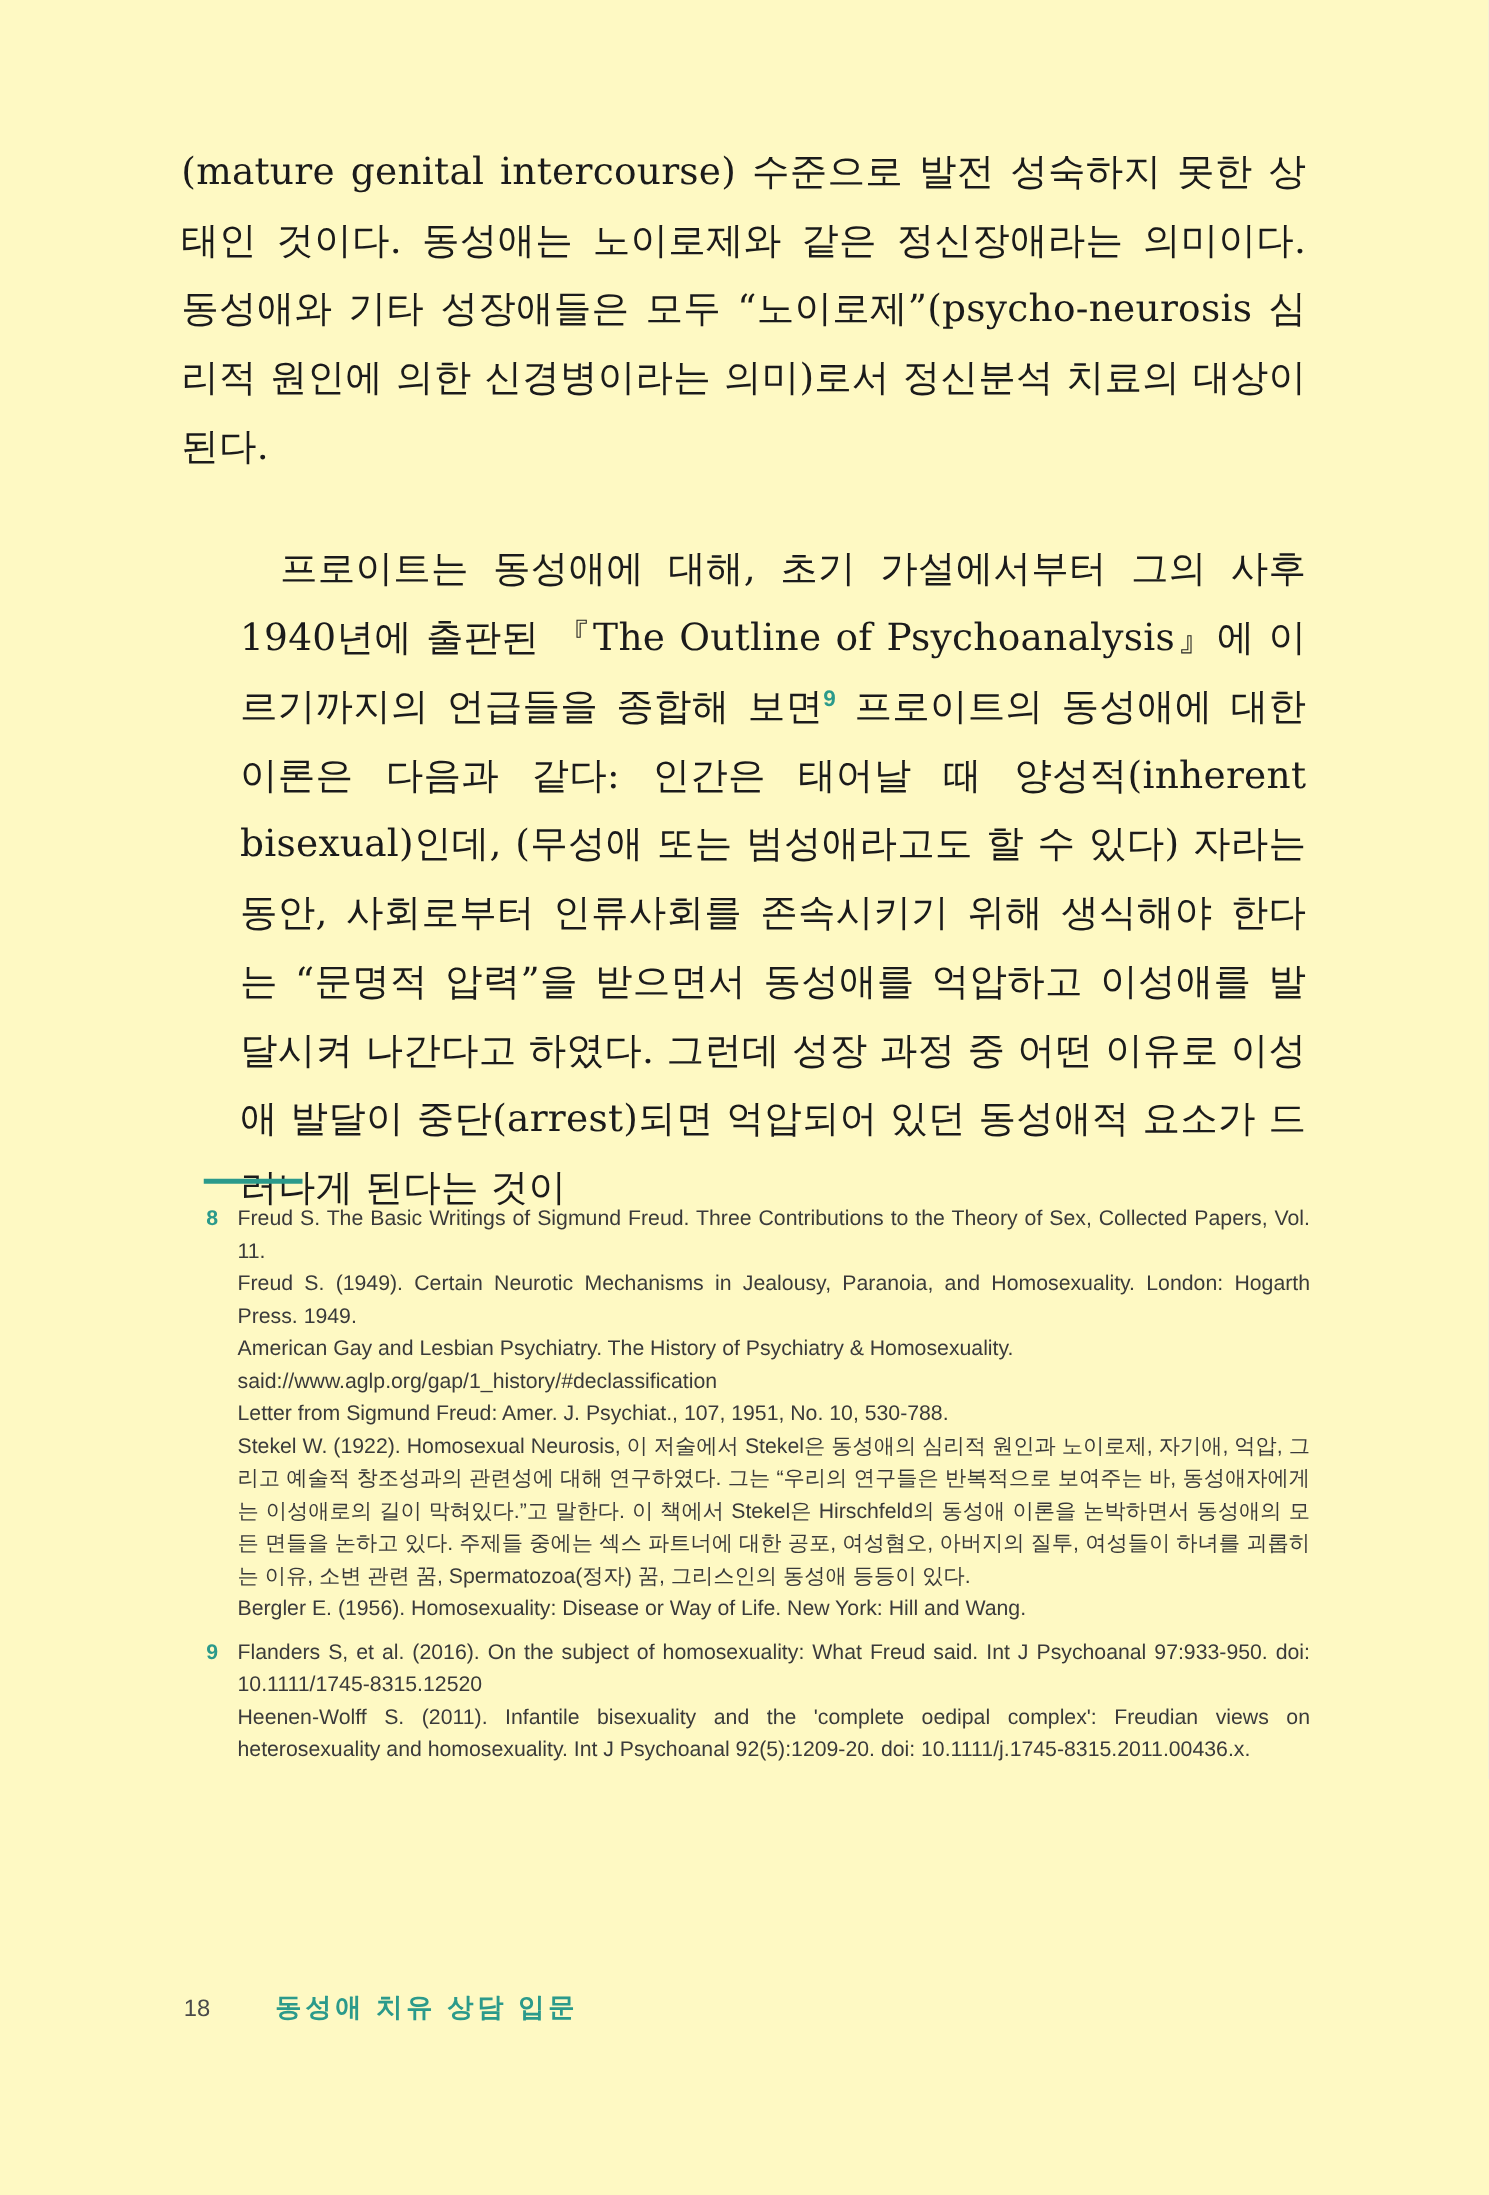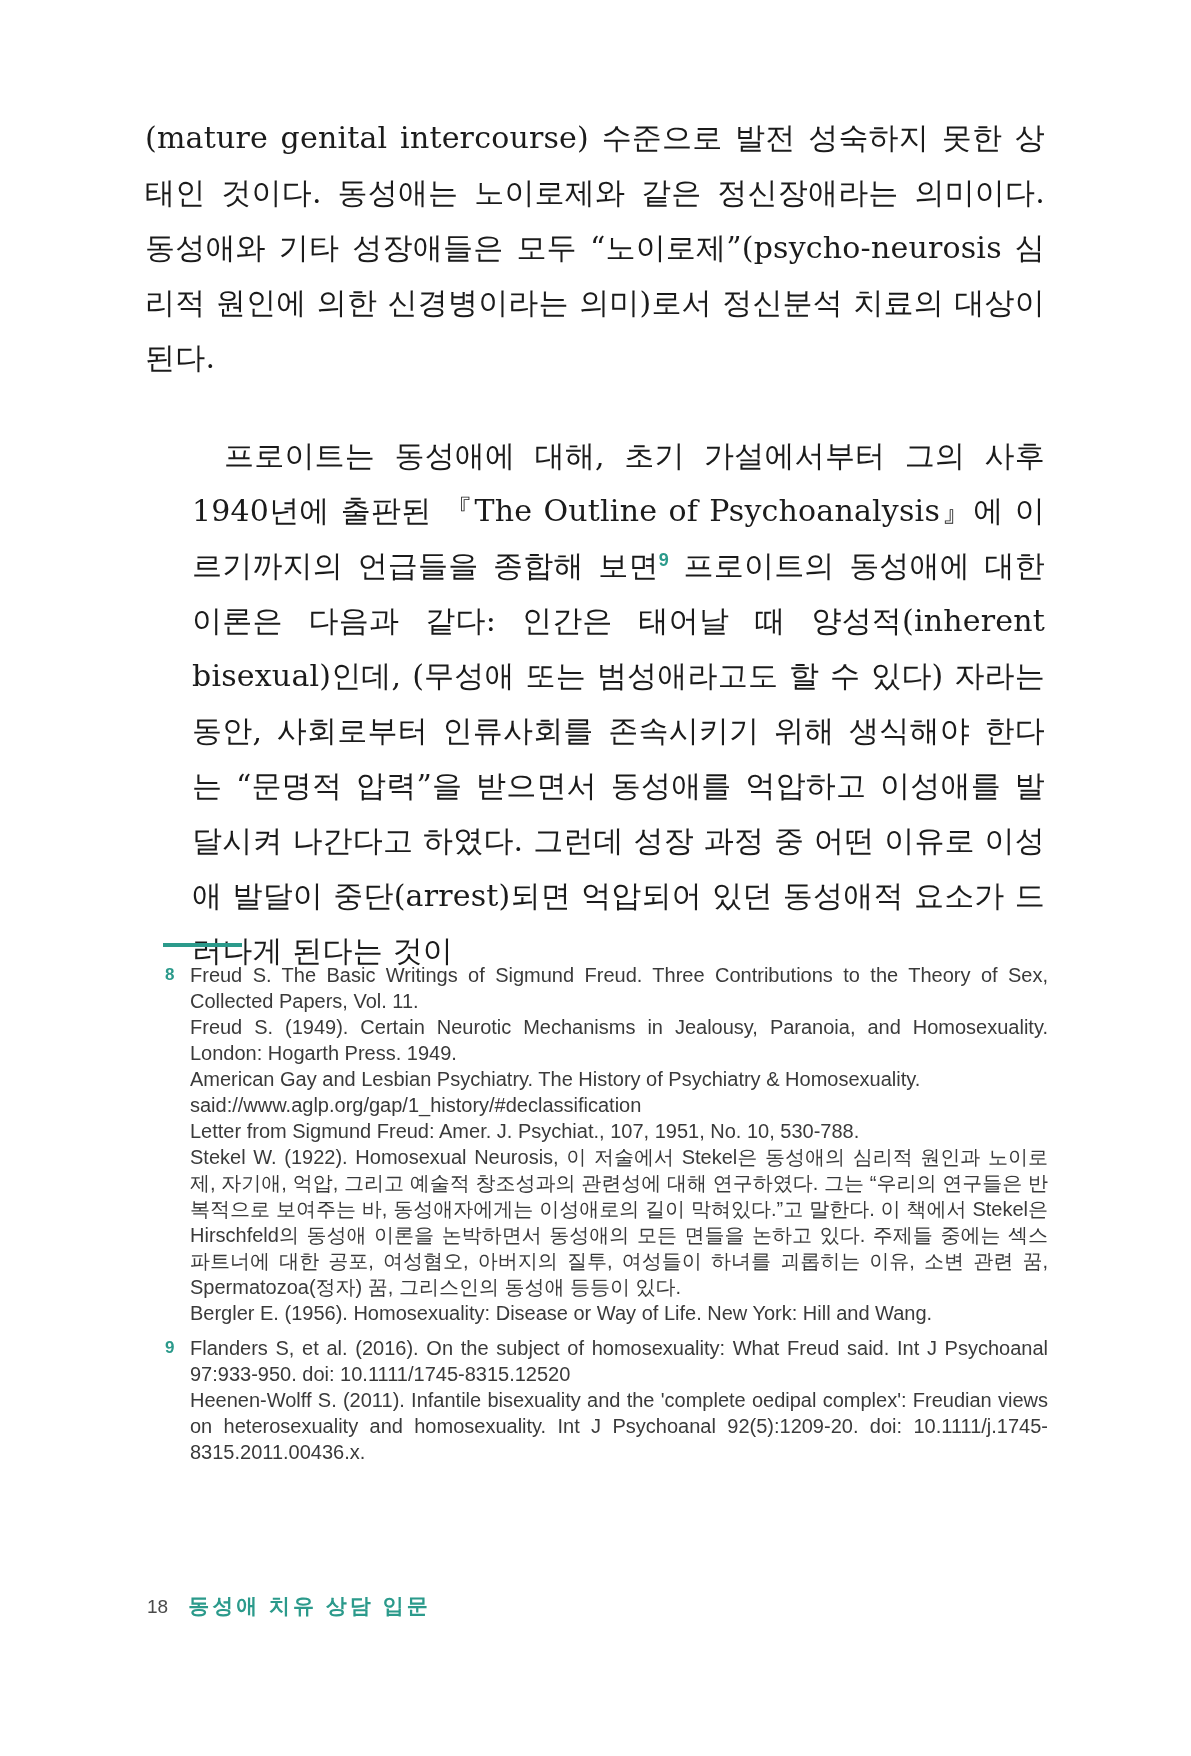--- a/index.html
+++ b/index.html
@@ -1,20 +1,20 @@
 <!DOCTYPE html>
 <html lang="ko"><head>
 <meta charset="utf-8">
 <style>
   html,body{margin:0;padding:0;background:#e9e9e9;}
   .page{
     position:relative;
     width:1191px;height:1756px;
     margin:0 auto;
-    background:#ffffff;
+    background:#fef9c3;
     overflow:hidden;
   }
   
   .body-text{
     position:absolute;left:145px;top:110px;width:900px;
   }
   .para{
     margin:0;
     font-family:"DejaVu Serif","Liberation Serif",serif;
     font-size:30px;
@@ -47,33 +47,33 @@
     flex:0 0 25px;
     margin-left:20px;
     font-family:"Liberation Sans",sans-serif;
     font-size:17px;line-height:26px;
     font-weight:600;
     color:#2b9a8b;
   }
   .fn-body{
     flex:1;
     font-family:"Liberation Sans",sans-serif;
-    font-size:20px;line-height:26px;
+    font-size:17px;line-height:26px;
     color:#3a3a3a;
   }
   .fn-ref{text-align:justify;}
   
   .page-footer{
     position:absolute;left:147px;top:1592px;
     display:flex;align-items:baseline;
   }
   .page-num{
     font-family:"Liberation Sans",sans-serif;
     font-size:19px;color:#4a4a4a;
-    margin-right:20px;
+    margin-right:52px;
   }
   .book-title{
     font-family:Liberation Sans, sans-serif;
     font-weight:bold;
     font-size:21px;
     letter-spacing:3px;
     color:#2b9a8b;
   }
 </style>
 </head>

